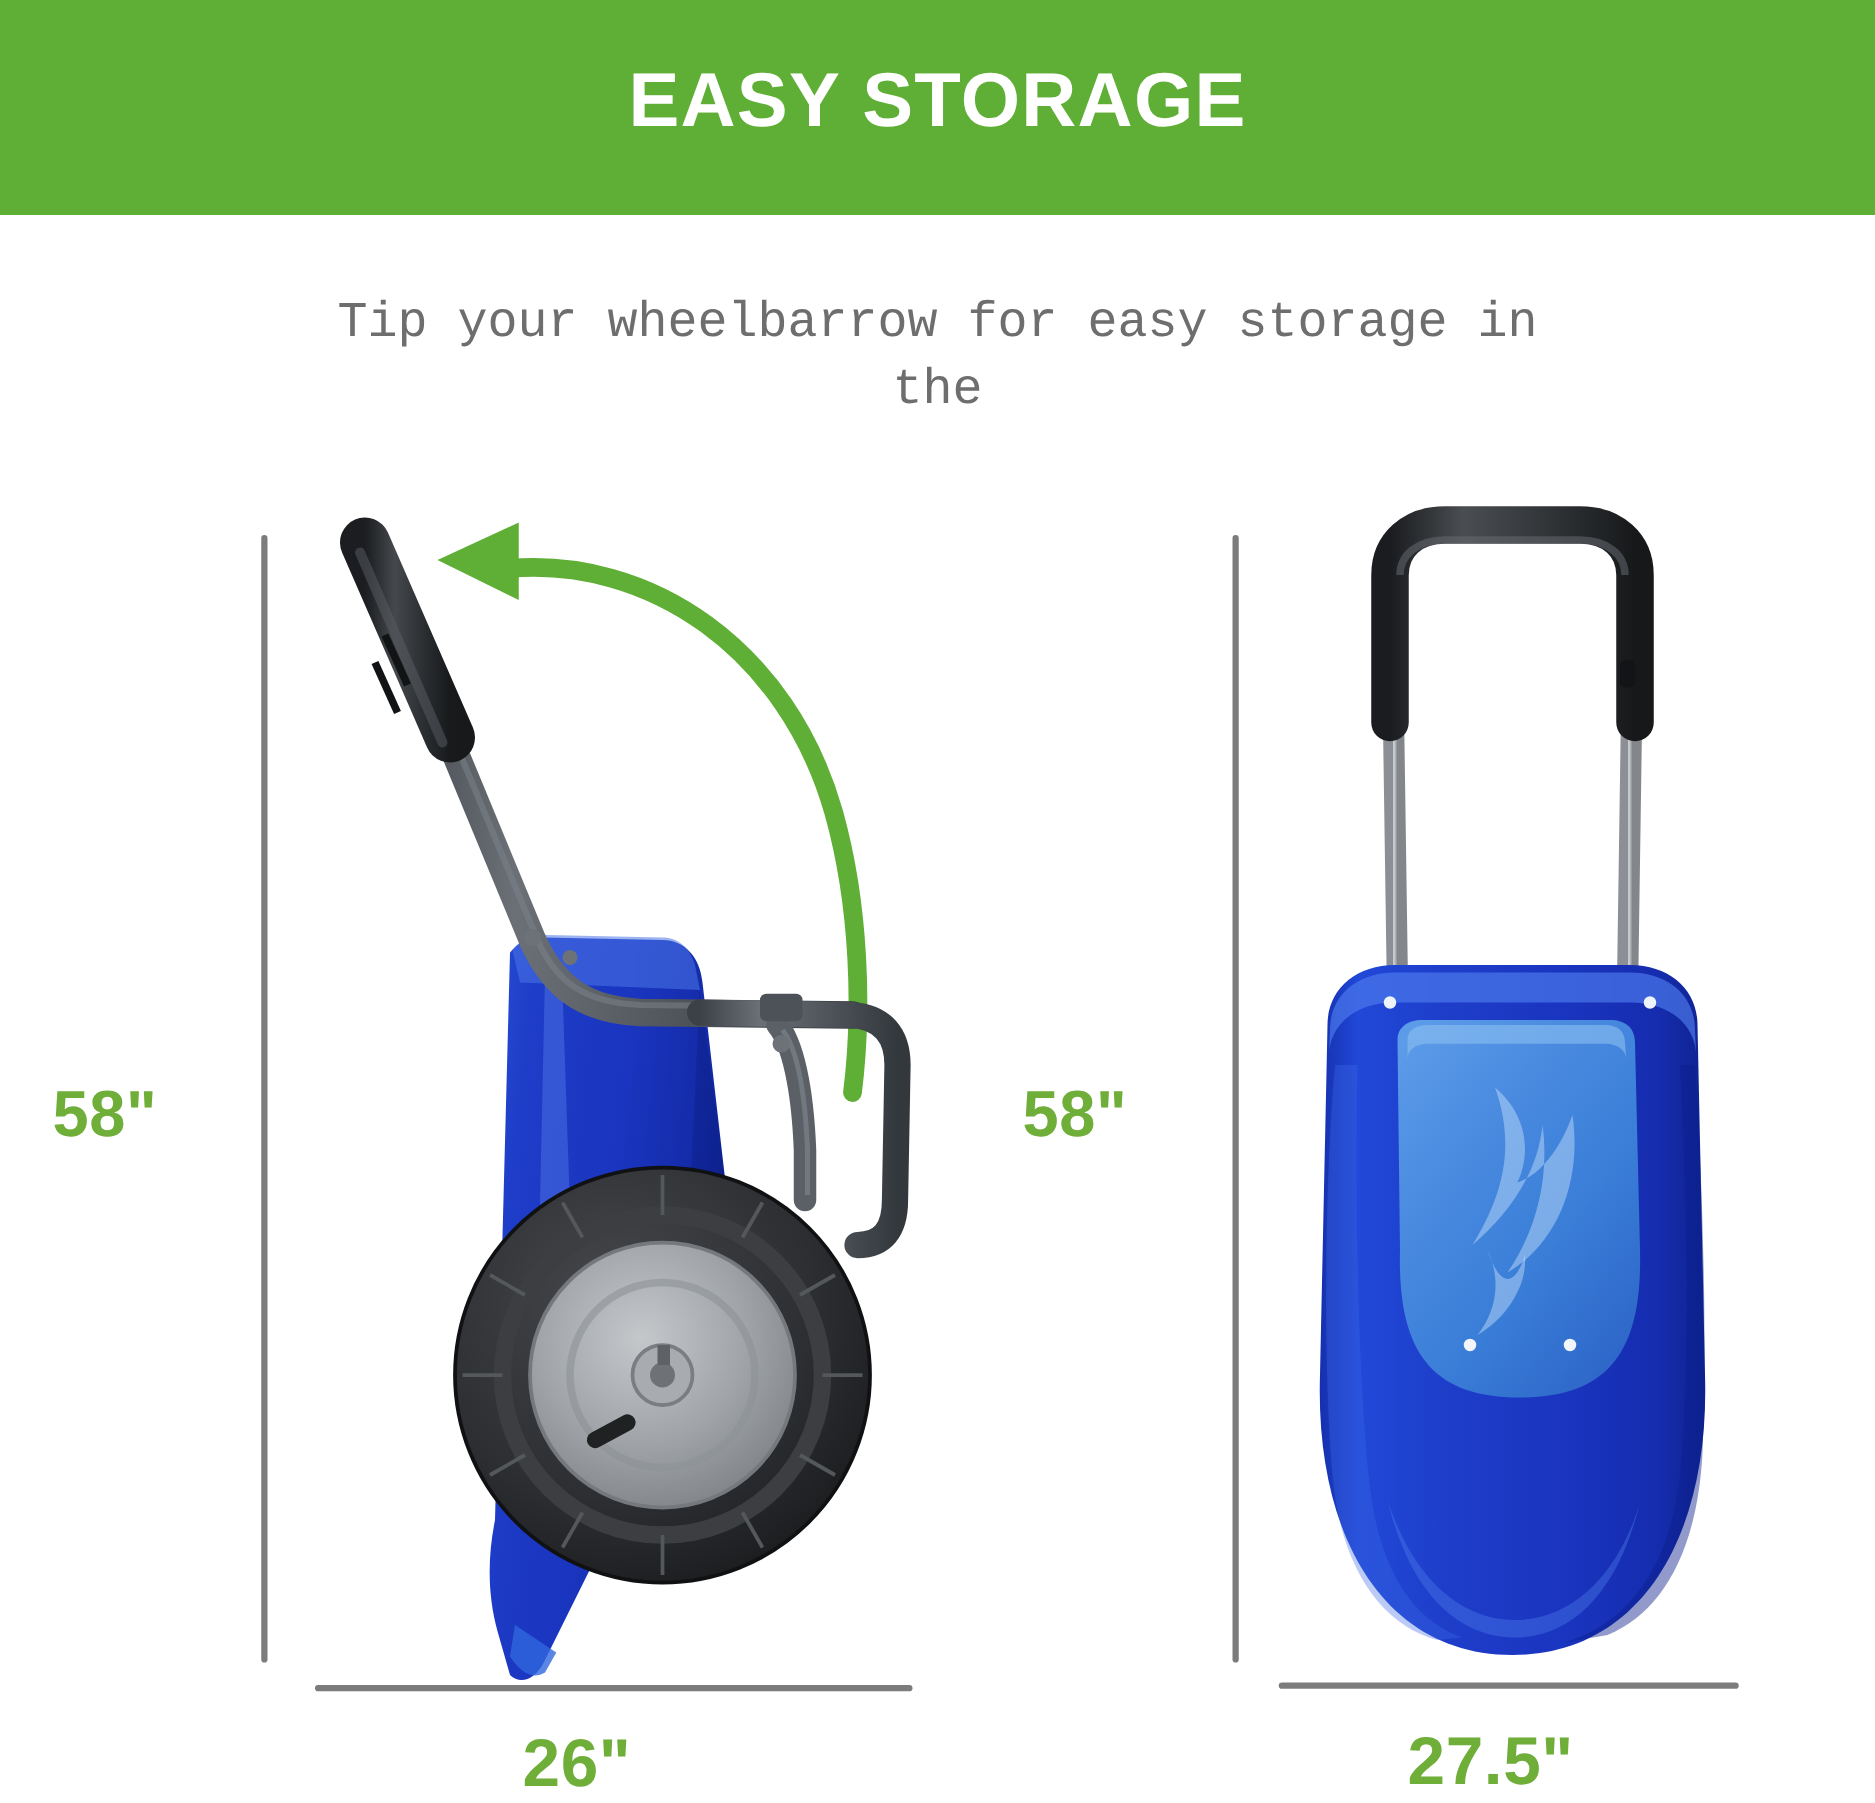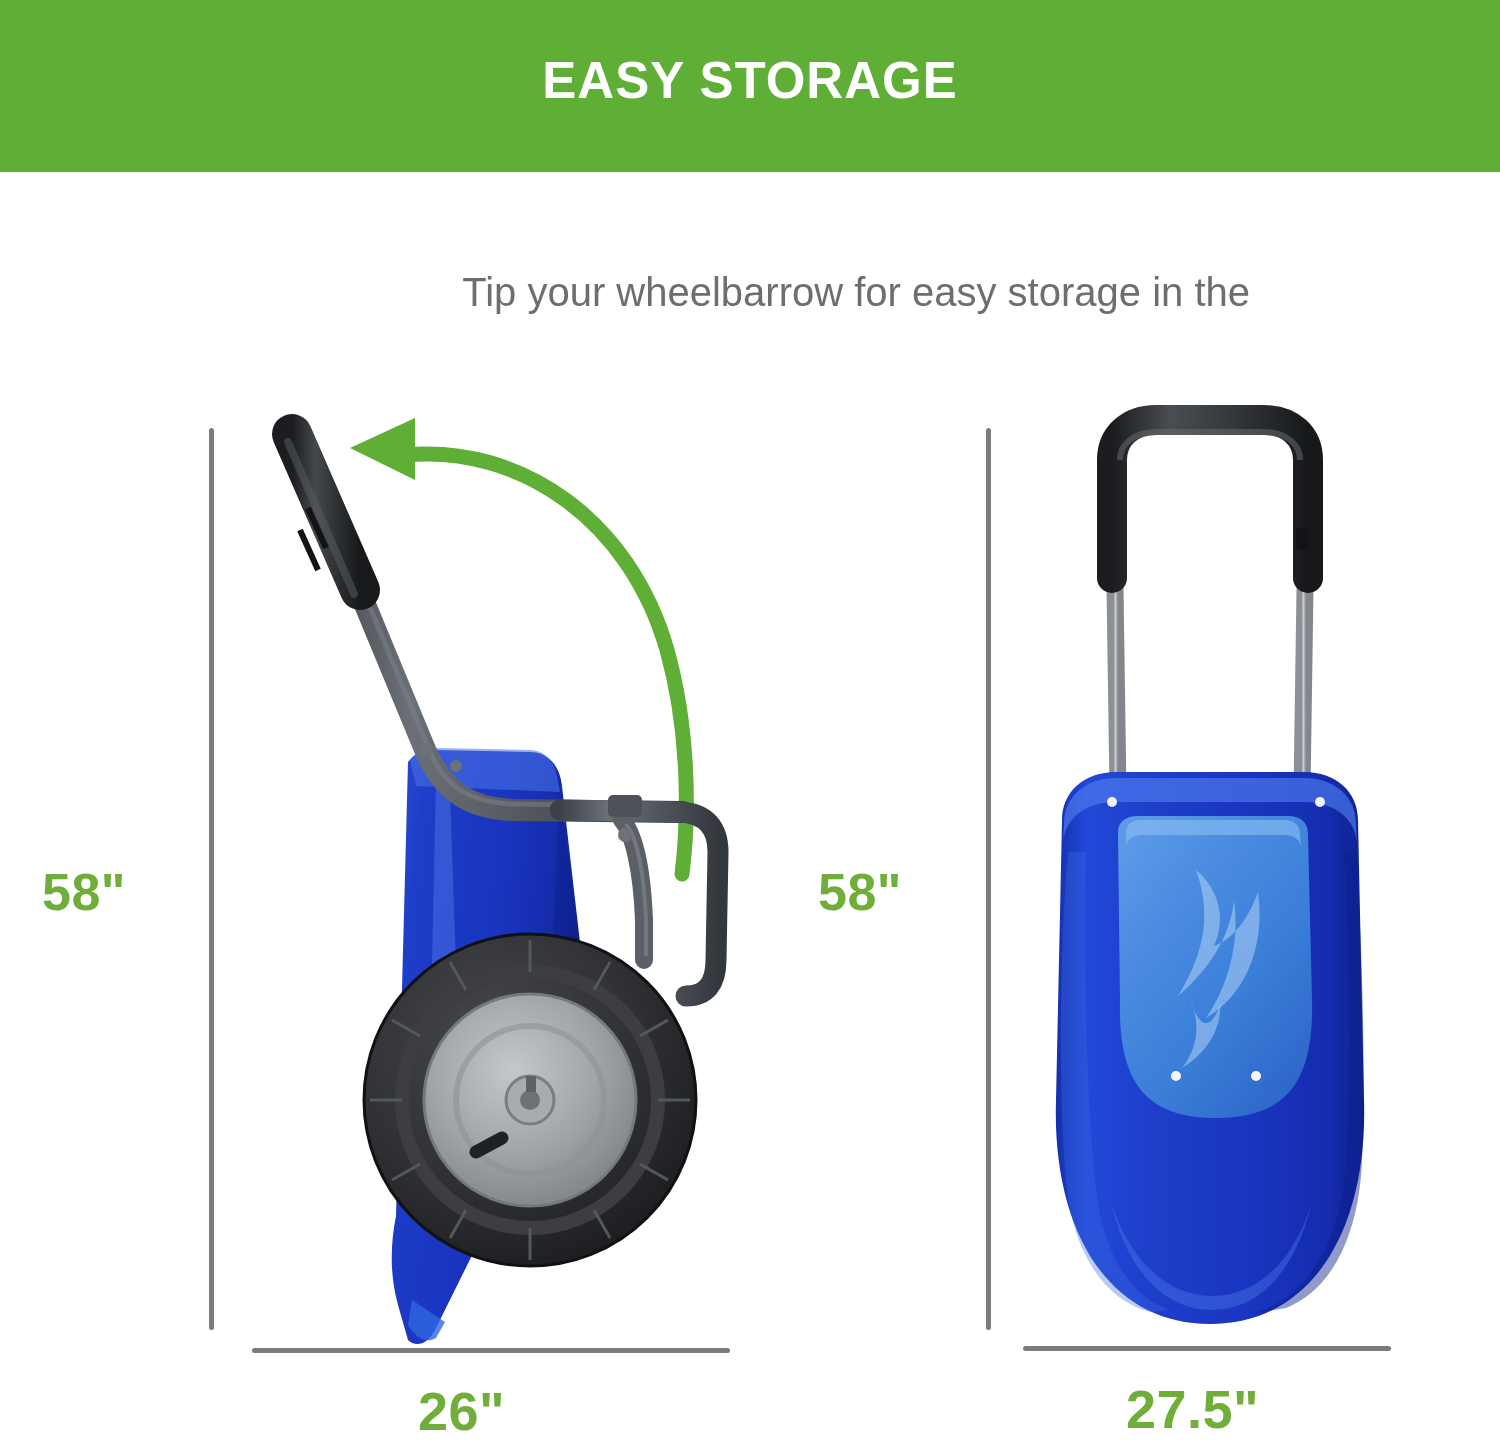--- a/index.html
+++ b/index.html
@@ -21,42 +21,41 @@
     left: 0; top: 0;
     width: 1500px;
     height: 172px;
     background: #5FAE35;
     display: flex;
     align-items: center;
     justify-content: center;
   }
   .banner-title {
     color: #ffffff;
-    font-size: 51px;
+    font-size: 61px;
     font-weight: bold;
     letter-spacing: 1px;
     line-height: 1;
     font-family: "Liberation Sans", sans-serif;
     white-space: nowrap;
     transform: translateY(-6px);
   }
 
   
   .subtitle {
     position: absolute;
     left: 250px;
     top: 234px;
     width: 1000px;
-    text-align: right;
+    text-align: center;
     color: #6e6e6e;
     font-size: 40px;
     line-height: 1.32;
-    font-family: Liberation Sans, sans-serif;
+    font-family: Liberation Mono, monospace;
     font-weight: 400;
-    margin-top: 32px;
   }
 
   
   .panel { position: absolute; }
   .panel-left  { left: 0px;   top: 380px; width: 760px; height: 1062px; }
   .panel-right { left: 760px; top: 380px; width: 740px; height: 1062px; }
 
   
   .rule-v {
     position: absolute;

